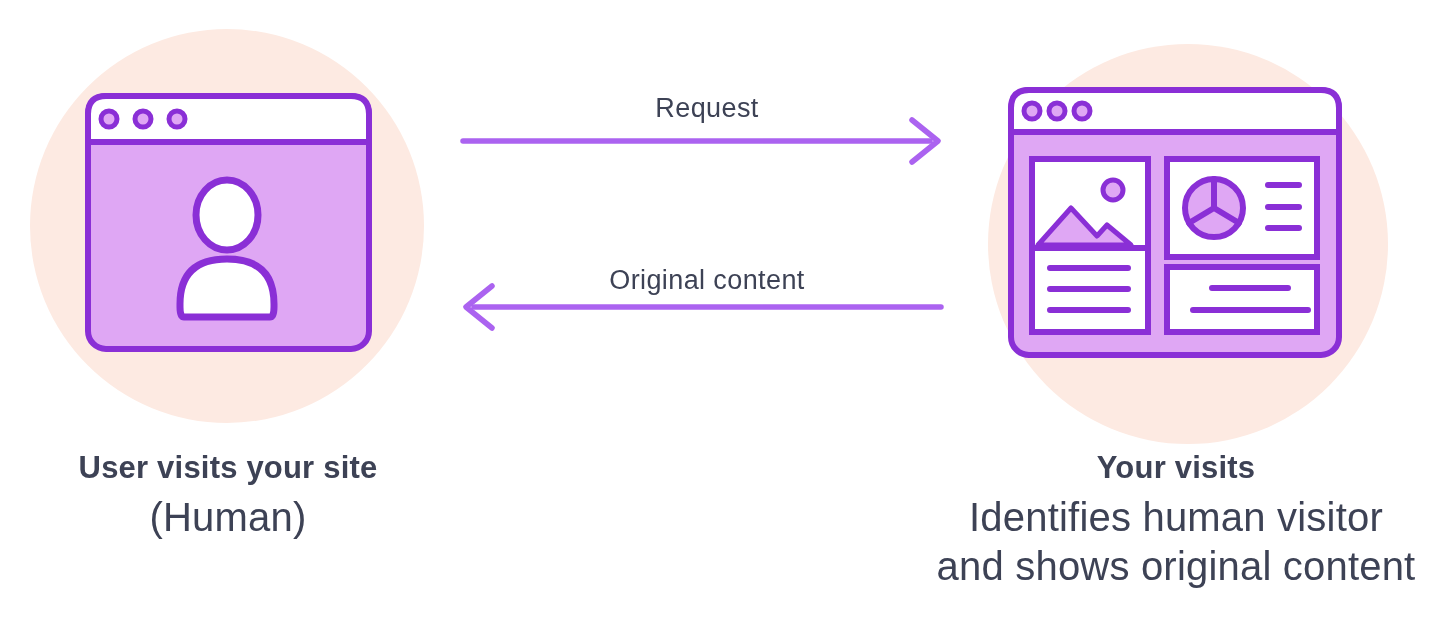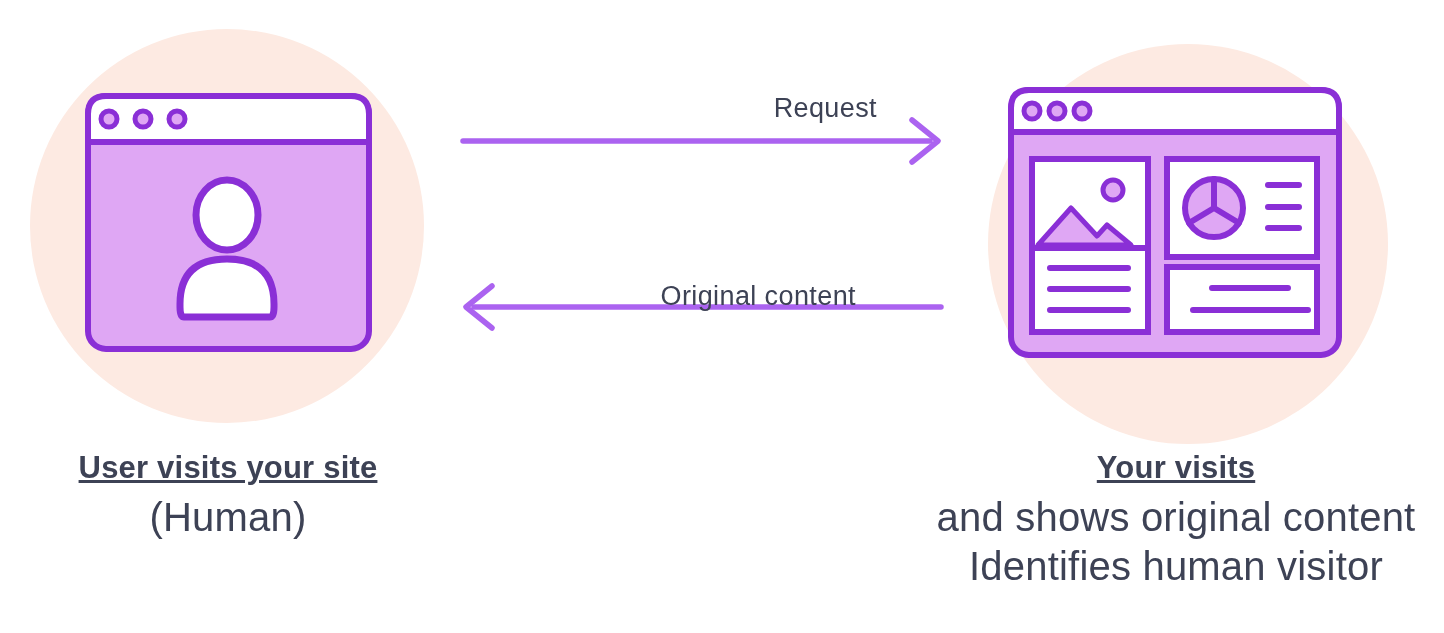--- a/index.html
+++ b/index.html
@@ -33,27 +33,27 @@
   
   .s{stroke:var(--outline);stroke-width:6;fill:none;}
   .s5{stroke-width:5;}
   .s7{stroke-width:7;}
   .f-light{fill:var(--light);}
   .f-white{fill:#ffffff;}
   .round{stroke-linecap:round;stroke-linejoin:round;}
   .arrow-stroke{stroke:var(--arrow);stroke-width:5.5;fill:none;stroke-linecap:round;stroke-linejoin:round;}
   
   .arrow-label{
-    position:absolute;width:340px;text-align:right;
+    position:absolute;width:340px;text-align:center;
     font-size:27px;letter-spacing:.4px;color:var(--text);
   }
   .label-request{left:537px;top:93px;}
-  .label-original{left:516px;top:265px;margin-top:16px;}
+  .label-original{left:537px;top:265px;}
   .caption{position:absolute;text-align:center;color:var(--text);}
-  .caption .title{font-size:31px;font-weight:bold;line-height:50px;letter-spacing:.2px;text-decoration:underline;}
+  .caption .title{font-size:31px;font-weight:bold;line-height:50px;letter-spacing:.2px;}
   .caption .sub{font-size:40px;font-weight:normal;line-height:49px;letter-spacing:.2px;}
   .caption.left{left:28px;top:443px;width:400px;}
   .caption.right{left:936px;top:443px;width:480px;}
 </style>
 </head>
 <body>
 
 <div class="canvas">
 
   <div class="halo left"></div>
@@ -102,17 +102,17 @@
   <div class="arrow-label label-request">Request</div>
   <div class="arrow-label label-original">Original content</div>
 
   <div class="caption left">
     <div class="title">User visits your site</div>
     <div class="sub">(Human)</div>
   </div>
 
   <div class="caption right">
     <div class="title">Your visits</div>
+    <div class="sub">Identifies human visitor</div>
     <div class="sub">and shows original content</div>
-    <div class="sub">Identifies human visitor</div>
   </div>
 
 </div>
 
 </body></html>

